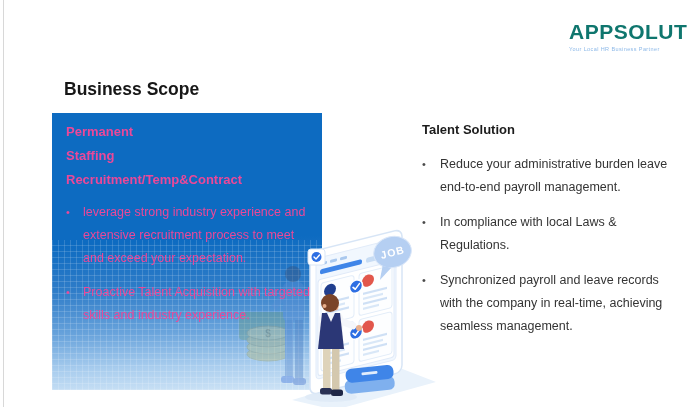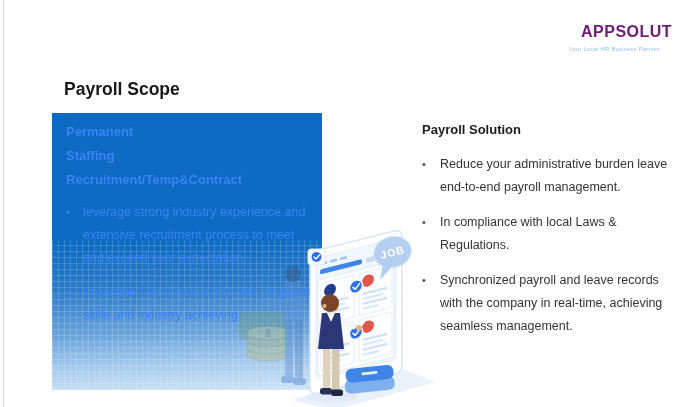--- a/index.html
+++ b/index.html
@@ -5,42 +5,42 @@
   * { margin:0; padding:0; box-sizing:border-box; }
   html,body { background:#ffffff; }
   body { font-family:"Liberation Sans","DejaVu Sans",sans-serif; }
   .slide {
     position:relative; width:700px; height:407px; background:#ffffff; overflow:hidden;
   }
   .slide-edge { position:absolute; left:3px; top:0; bottom:0; width:1px; background:#d8d8d8; }
 
   
   .logo { position:absolute; left:569px; top:20px; width:110px; }
-  .logo-name { font-size:16px; font-weight:bold; color:#701a75; letter-spacing:0.5px; line-height:24px;margin-left:12px; }
+  .logo-name { font-size:21px; font-weight:bold; color:#0f766e; letter-spacing:0.5px; line-height:24px; }
   .logo-tagline { font-size:5.5px; color:#8db9e8; letter-spacing:0.4px; margin-top:2px; }
 
   
   .page-title { position:absolute; left:64px; top:79px; font-size:17.5px; font-weight:bold; color:#171717; }
 
   
   .left-panel-bg {
     position:absolute; left:52px; top:113px; width:270px; height:277px; z-index:1;
     background:linear-gradient(178deg,#0d6bc1 0%, #0d6bc1 46%, #2e7cc8 62%, #6aa4dc 78%, #a9cdee 90%, #cfe4f6 100%);
   }
   .grid-overlay {
     position:absolute; left:0; bottom:0; width:100%; height:150px;
     background-image:
       repeating-linear-gradient(0deg, rgba(255,255,255,0.28) 0 1px, transparent 1px 6px),
       repeating-linear-gradient(90deg, rgba(255,255,255,0.28) 0 1px, transparent 1px 6px);
     opacity:.55;
   }
   .ghost { position:absolute; left:235px; top:262px; width:90px; height:140px; z-index:2; opacity:.34; }
   .left-panel-content {
     position:absolute; left:52px; top:113px; width:270px; height:277px; z-index:4;
-    color:#3b82f6; padding:7px 10px 0 14px;
+    color:#ec4899; padding:7px 10px 0 14px;
   }
   .lp-heading { font-size:13px; font-weight:bold; line-height:24px; margin-bottom:9px; }
   .lp-bullet { display:flex; font-size:12.5px; line-height:23px; margin-bottom:11px; }
   .lp-bullet .dot { width:17px; flex:0 0 17px; font-size:11px; }
   .lp-bullet .txt { flex:1; }
 
   
   .right-panel { position:absolute; left:422px; top:118px; width:250px; z-index:4; color:#343434; }
   .rp-heading { font-size:13px; font-weight:bold; color:#1c1c1c; line-height:23px; margin-bottom:12px; }
   .rp-bullet { display:flex; font-size:12.5px; line-height:23px; margin-bottom:12px; }
@@ -54,21 +54,21 @@
 <body>
 
 <div class="slide">
   <div class="slide-edge"></div>
 
   <div class="logo">
     <div class="logo-name">APPSOLUT</div>
     <div class="logo-tagline">Your Local HR Business Partner</div>
   </div>
 
-  <div class="page-title">Payroll Scope</div>
+  <div class="page-title">Business Scope</div>
 
   <div class="left-panel-bg">
     <div class="grid-overlay"></div>
   </div>
 
   <svg class="ghost" viewBox="0 0 90 140">
     <rect x="4" y="50" width="50" height="28" rx="4" fill="#6f9f78"></rect>
     <g>
       <ellipse cx="33" cy="92" rx="21" ry="7" fill="#b9b868" stroke="#9b9a50"></ellipse>
       <ellipse cx="33" cy="85" rx="21" ry="7" fill="#c6c573" stroke="#9b9a50"></ellipse>
@@ -92,26 +92,26 @@
       <div>Permanent</div>
       <div>Staffing</div>
       <div>Recruitment/Temp&amp;Contract</div>
     </div>
     <div class="lp-bullet">
       <span class="dot">•</span>
       <span class="txt">leverage strong industry experience and extensive recruitment process to meet and exceed your expectation.</span>
     </div>
     <div class="lp-bullet">
       <span class="dot">•</span>
-      <span class="txt">Proactive Talent Acquisition with targeted skills and industry achieving.</span>
+      <span class="txt">Proactive Talent Acquisition with targeted skills and industry experience.</span>
     </div>
   </div>
 
   <div class="right-panel">
-    <div class="rp-heading">Payroll Solution</div>
+    <div class="rp-heading">Talent Solution</div>
     <div class="rp-bullet">
       <span class="dot">•</span>
       <span class="txt">Reduce your administrative burden leave end-to-end payroll management.</span>
     </div>
     <div class="rp-bullet">
       <span class="dot">•</span>
       <span class="txt">In compliance with local Laws &amp; Regulations.</span>
     </div>
     <div class="rp-bullet">
       <span class="dot">•</span>

